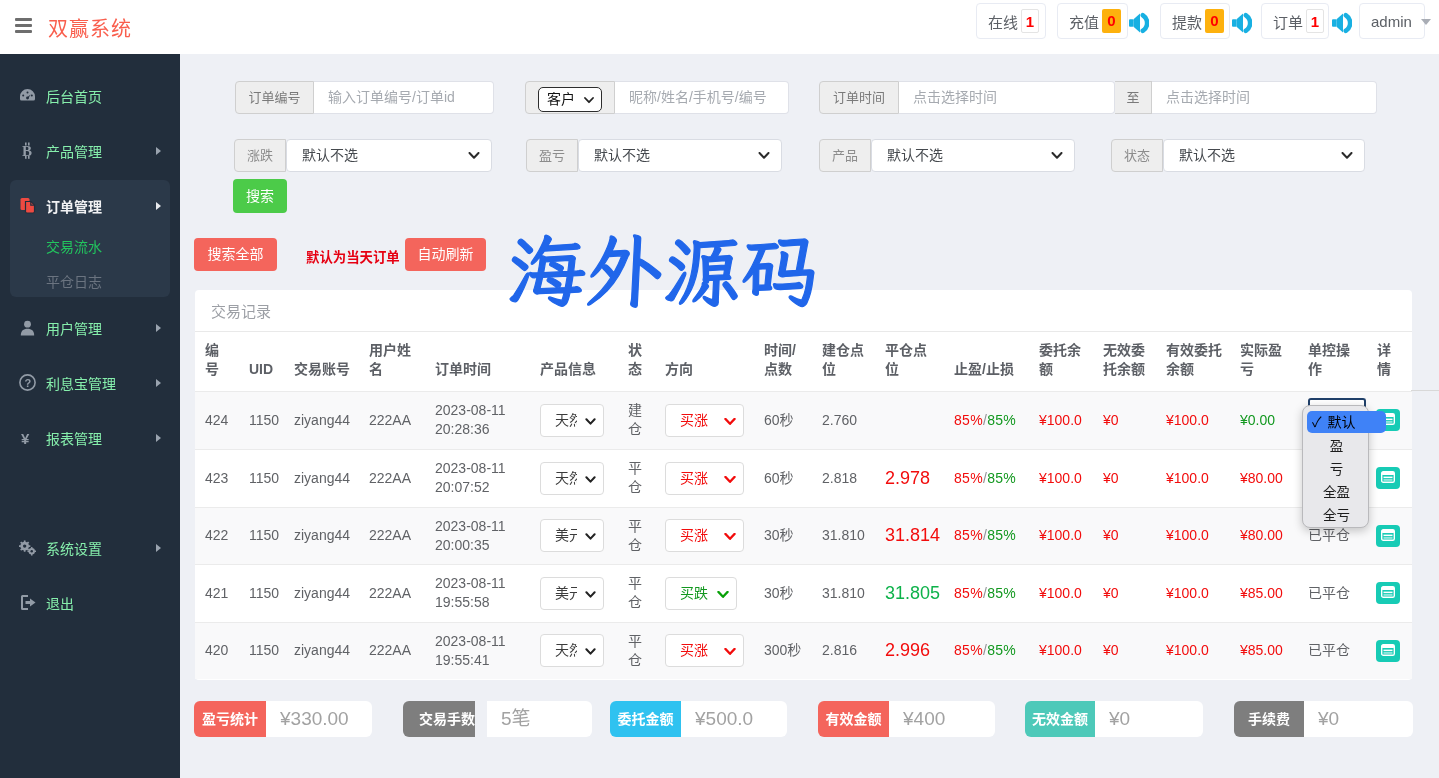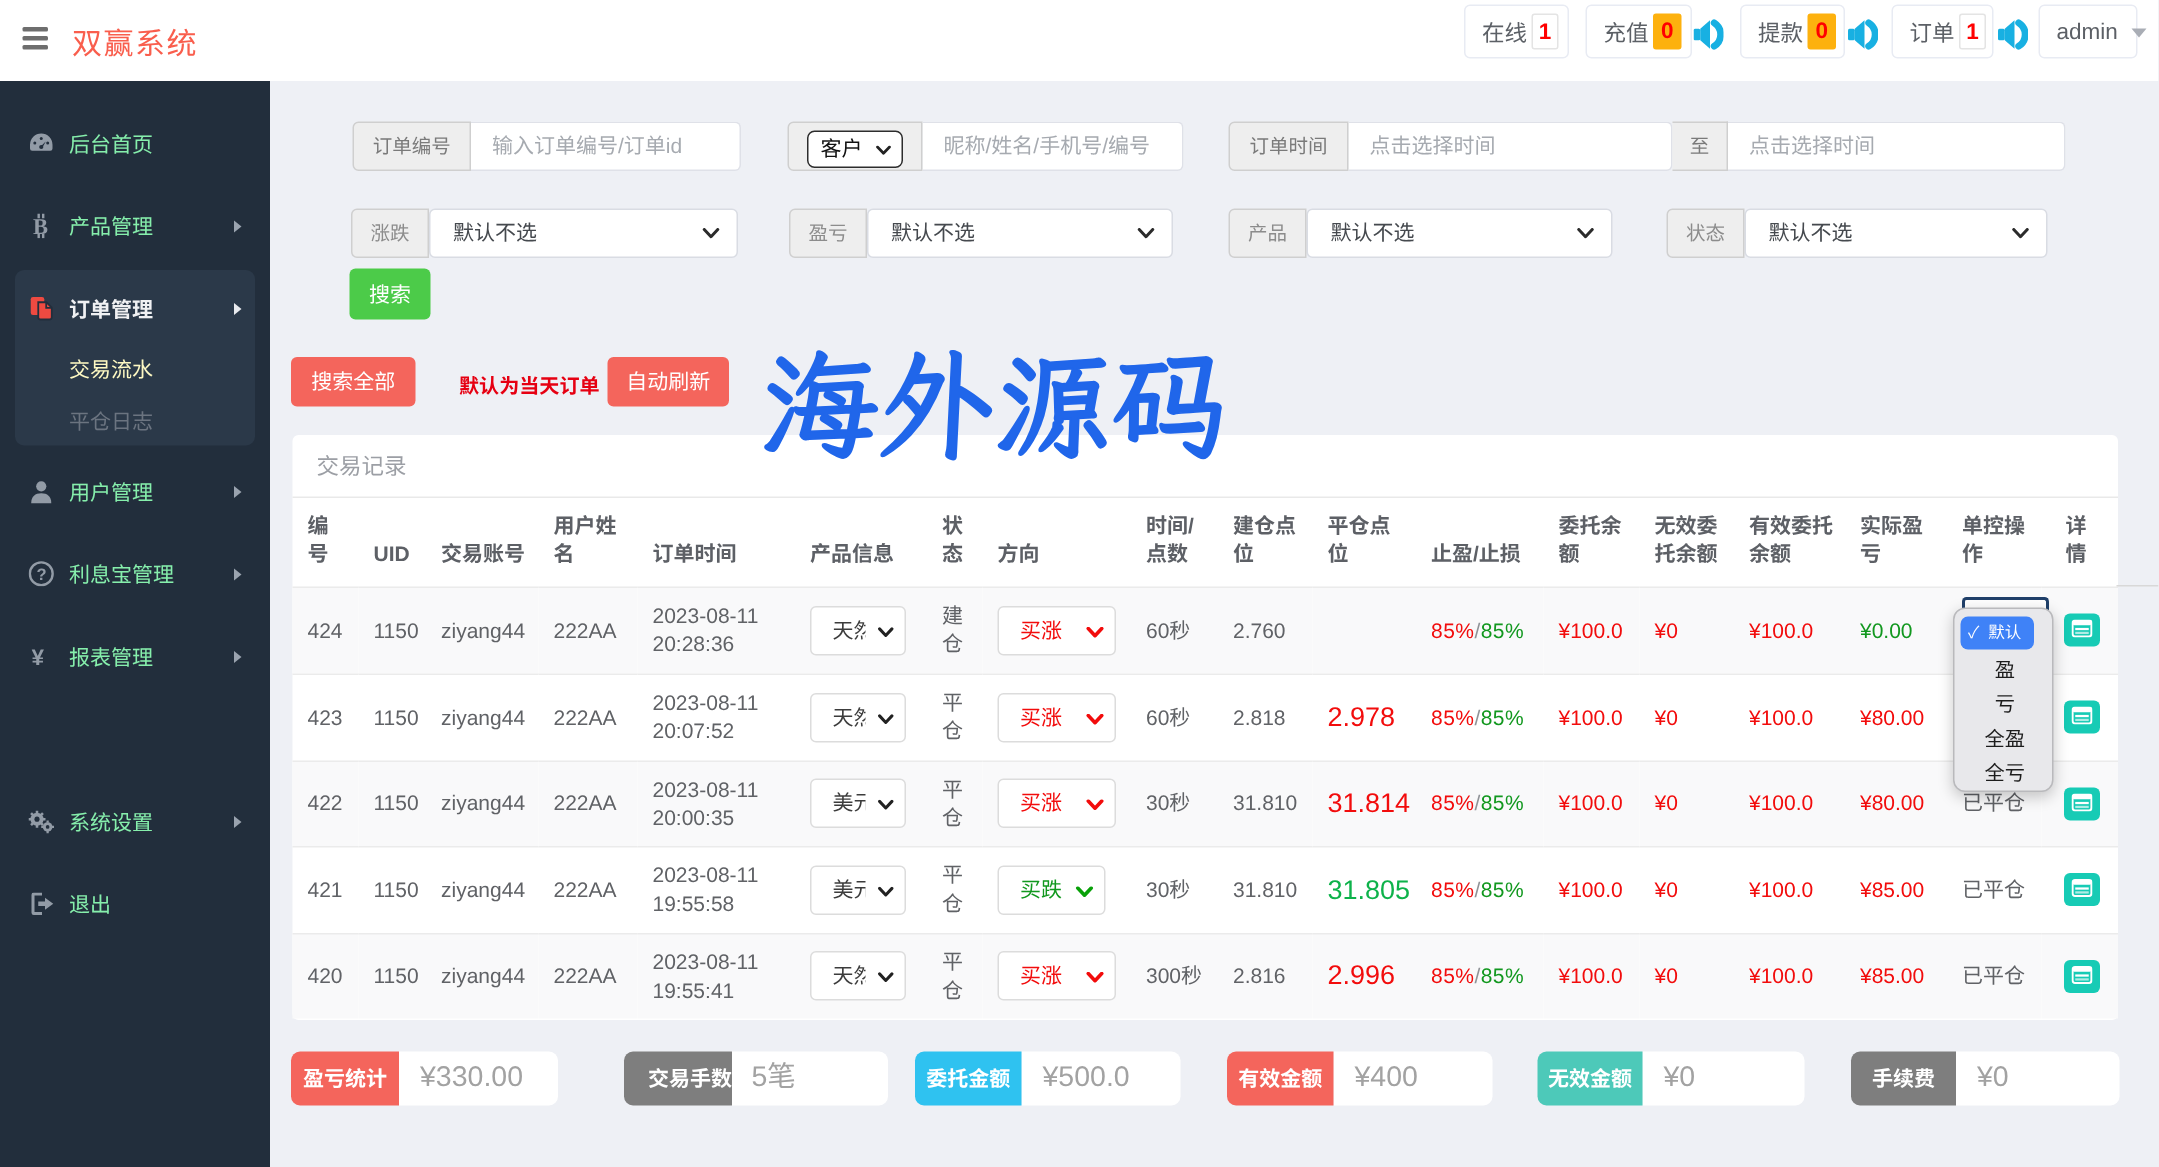--- a/index.html
+++ b/index.html
@@ -58,21 +58,21 @@
 .msel { display:inline-flex; align-items:center; height:33px; background:#fff; border:1px solid #dcdcdc; border-radius:4px; position:relative; vertical-align:middle; }
 .msel svg { position:absolute; right:7px; top:13px; margin:0 !important; }
 .msel .t { font-size:14px; color:#3c3c3c; white-space:nowrap; overflow:hidden; }
 
 
 .dbtn { display:inline-block; width:24px; height:22px; margin-left:5px; background:#17cbb5; border-radius:4px; vertical-align:middle; text-align:center; line-height:22px; }
 
 
 #ddpanel { position:absolute; left:1302px; top:405px; width:67px; height:123px; background:#e8e8eb; border:1px solid #b9b9bc; border-radius:8px; box-shadow:0 3px 10px rgba(0,0,0,.22); z-index:40; }
 #ddsel { position:absolute; left:1308px; top:398px; width:58px; height:9px; background:#fff; border:2px solid #20406a; border-radius:3px 3px 0 0; border-bottom:none; z-index:39; }
-#dditem1 { position:absolute; left:4px; top:5px; width:49px; height:22px; background:#3f82f7; border-radius:5px; color:#ffffff; font-size:11px; line-height:22px; }
+#dditem1 { position:absolute; left:4px; top:5px; width:79px; height:22px; background:#3f82f7; border-radius:5px; color:#000000; font-size:14px; line-height:22px; }
 .dditem { position:absolute; left:0; width:67px; text-align:center; font-size:13.5px; color:#1c1c1c; height:23px; line-height:23px; }
 
 
 .stat-lbl { position:absolute; top:701px; height:36px; line-height:36px; color:#fff; font-size:14px; font-weight:bold; text-align:center; border-radius:6px 0 0 6px; z-index:2; }
 .stat-val { position:absolute; top:701px; height:36px; line-height:36px; background:#fff; border-radius:0 6px 6px 0; font-size:19px; color:#a2a2a2; padding-left:14px; }
 
 
 #wm { position:absolute; left:508px; top:219px; width:330px; font-family:"LXGW WenKai TC","Liberation Sans",sans-serif; font-size:78px; color:#2066ea; font-weight:bold; -webkit-text-stroke:1.2px #2066ea; z-index:10; letter-spacing:0px; white-space:nowrap; transform:skewX(-3deg); }
 </style>
 </head>
@@ -110,21 +110,21 @@
       <span class="ic" id="ic-order">
         <svg width="16" height="17" viewBox="0 0 16 17">
           <rect x="0.5" y="1" width="9" height="12" rx="1.5" fill="#ee4a41"></rect>
           <path d="M5.5 4.5 L11 4.5 L14.5 8 L14.5 14.5 A1.5 1.5 0 0 1 13 16 L7 16 A1.5 1.5 0 0 1 5.5 14.5 Z" fill="#ee4a41" stroke="#222e3c" stroke-width="1.2"></path>
           <path d="M10.8 4.8 L10.8 8.2 L14.2 8.2" fill="none" stroke="#222e3c" stroke-width="1.2"></path>
         </svg>
       </span>
       <span class="tx" style="font-weight:bold;">订单管理</span>
       <span class="arr" style="border-left-color:#e8eaee;"></span>
     </div>
-  <div class="ssub" style="top:182px; color:#fef9c3;">交易流水</div>
+  <div class="ssub" style="top:182px; color:#22c55e;">交易流水</div>
   <div class="ssub" style="top:217px; color:#6b7480;">平仓日志</div>
   <div class="snav" style="top:246px;">
       <span class="ic" id="ic-user">
         <svg width="15" height="16" viewBox="0 0 15 16">
           <circle cx="7.5" cy="4.2" r="3.4" fill="#929ba6"></circle>
           <path d="M0.8 15.5 C0.8 10.8 3.5 8.8 7.5 8.8 C11.5 8.8 14.2 10.8 14.2 15.5 Z" fill="#929ba6"></path>
         </svg>
       </span>
       <span class="tx">用户管理</span>
       <span class="arr"></span>
@@ -503,21 +503,21 @@
 <div id="ddpanel">
   <div id="dditem1"><span style="margin-left:5px;">✓</span><span style="margin-left:6px;">默认</span></div>
   <div class="dditem" style="top:29px;">盈</div>
   <div class="dditem" style="top:52px;">亏</div>
   <div class="dditem" style="top:75px;">全盈</div>
   <div class="dditem" style="top:98px;">全亏</div>
 </div>
 
 <div class="stat-lbl" style="left:194px; width:72px; background:#f4655c;">盈亏统计</div>
 <div class="stat-val" style="left:266px; width:106px;">¥330.00</div>
-<div class="stat-lbl" style="left:416px; width:72px; background:#7e7e7e; border-radius:6px 0 0 6px;padding-left:16px;">交易手数</div>
+<div class="stat-lbl" style="left:403px; width:72px; background:#7e7e7e; border-radius:6px 0 0 6px;padding-left:16px;">交易手数</div>
 <div class="stat-val" style="left:474px; width:105px;margin-left:13px;">5笔</div>
 <div class="stat-lbl" style="left:610px; width:71px; background:#2fc2f0;">委托金额</div>
 <div class="stat-val" style="left:681px; width:106px;">¥500.0</div>
 <div class="stat-lbl" style="left:818px; width:71px; background:#f4655c;">有效金额</div>
 <div class="stat-val" style="left:889px; width:106px;">¥400</div>
 <div class="stat-lbl" style="left:1025px; width:70px; background:#4dc9b9;">无效金额</div>
 <div class="stat-val" style="left:1095px; width:108px;">¥0</div>
 <div class="stat-lbl" style="left:1234px; width:70px; background:#7e7e7e;">手续费</div>
 <div class="stat-val" style="left:1304px; width:109px;">¥0</div>
 

